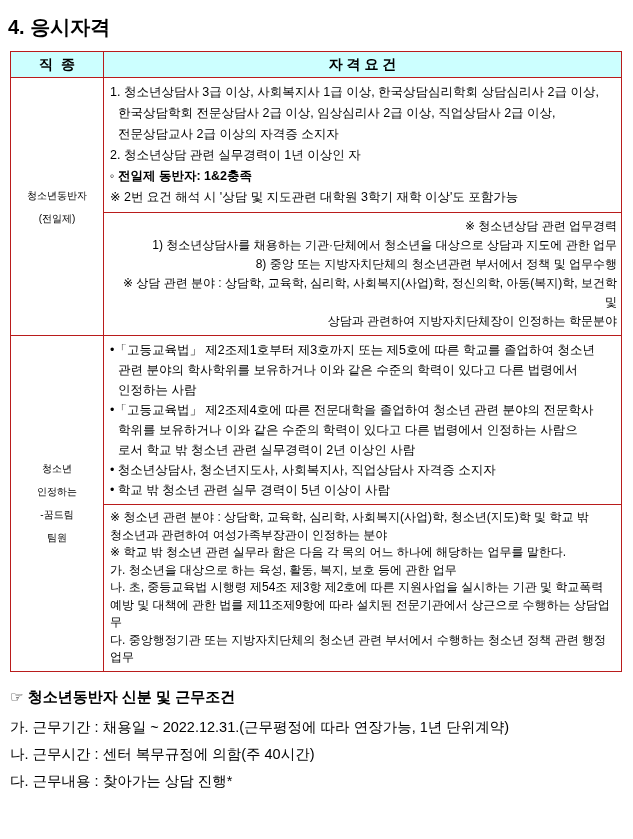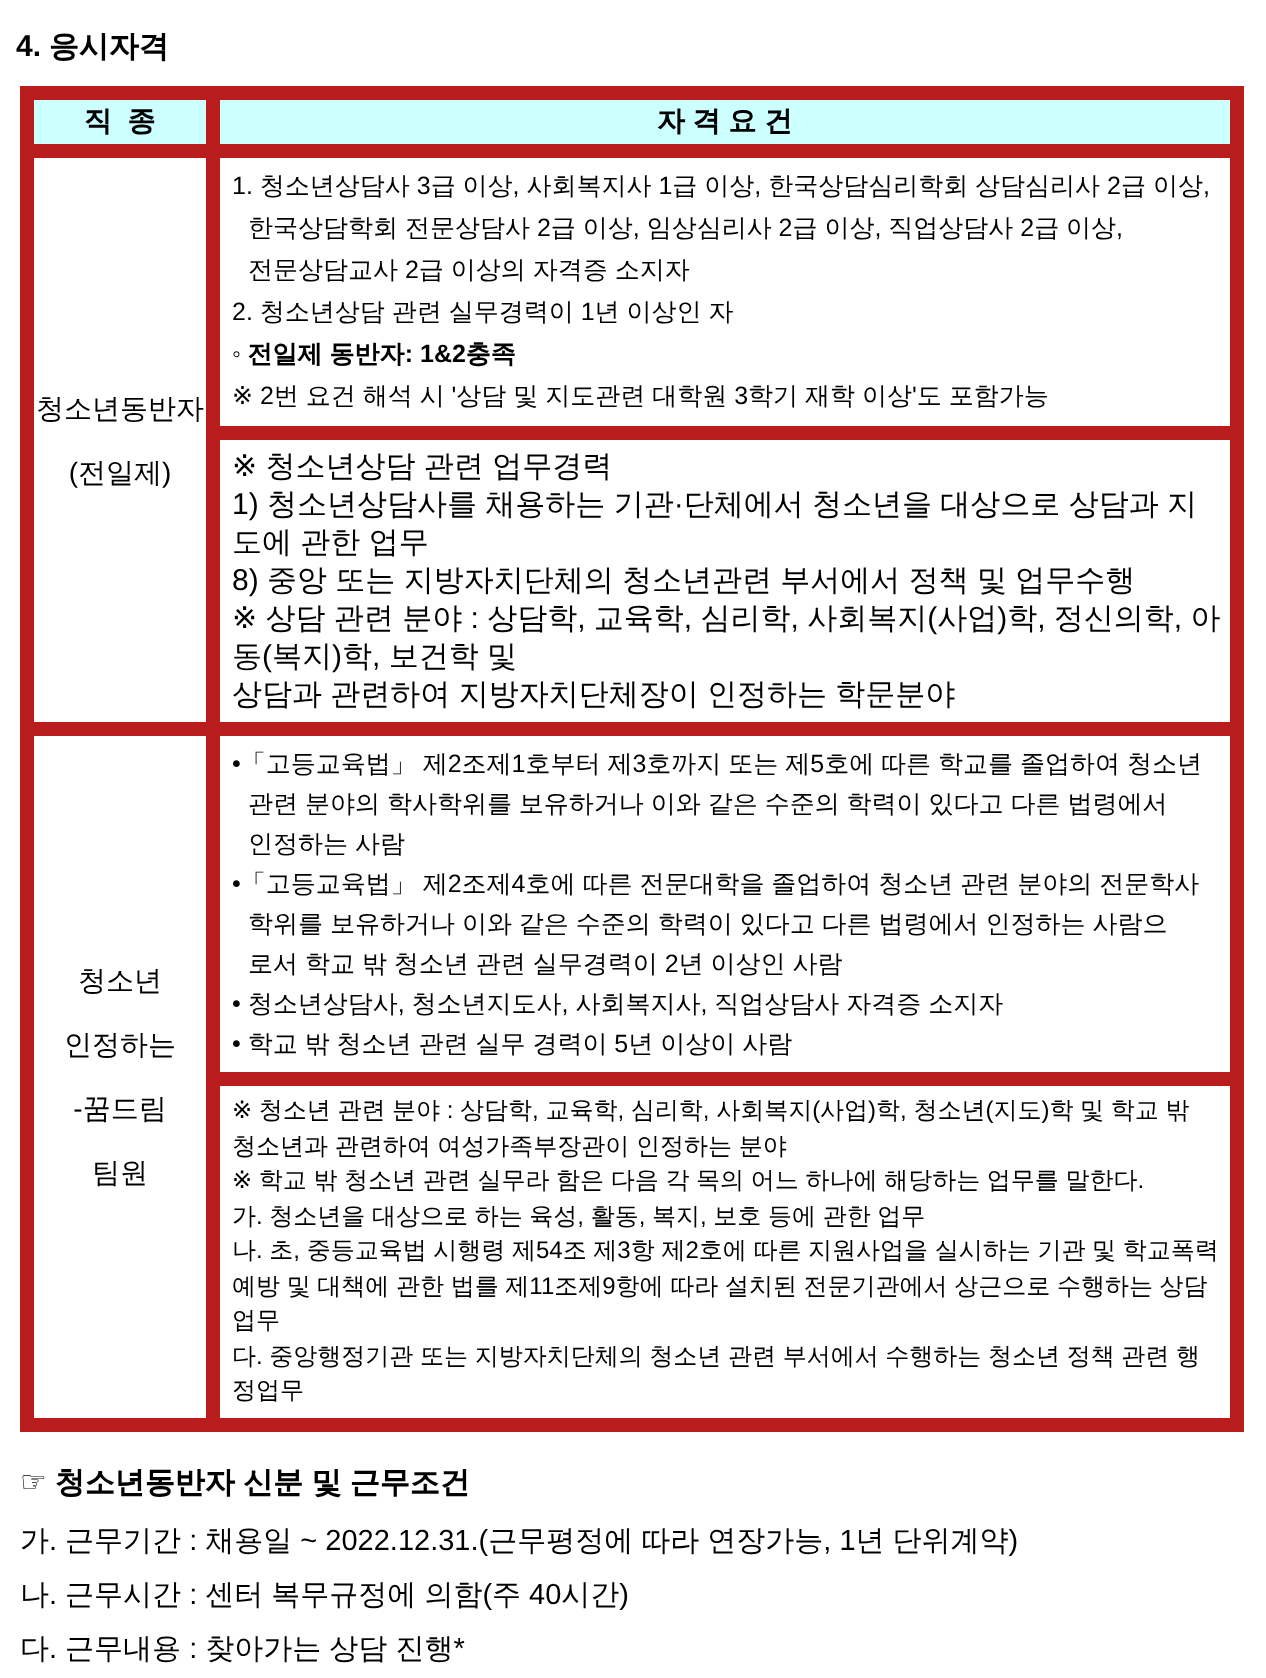--- a/index.html
+++ b/index.html
@@ -7,60 +7,60 @@
     position:relative;
     width:633px;height:839px;
     background:#ffffff;
     font-family:"Liberation Sans","DejaVu Sans",sans-serif;
     color:#000;
     overflow:hidden;
     box-sizing:border-box;
   }
   .title{
     margin:14px 0 0 8px;
-    font-size:15px;
+    font-size:20px;
     font-weight:bold;
     white-space:pre;
   }
   table.qual{
     border-collapse:collapse;
     table-layout:fixed;
     width:612px;
     margin:10px 0 0 10px;
   }
   table.qual th, table.qual td{
-    border:7px solid #b91c1c;
+    border:1px solid #b91c1c;
     box-sizing:border-box;
     vertical-align:middle;
   }
   col.col-job{width:93px;}
   th.hdr{
     background:#ccffff;
     height:26px;
     font-size:14px;
     font-weight:bold;
     text-align:center;
     white-space:pre;
     padding:2px 0;
   }
   td.job-cell{
     text-align:center;
-    font-size:14px;
+    font-size:10px;
     line-height:2.3;
     padding:1px;
   }
   td.req-cell{
     padding:4px 4px 4px 6px;
     font-size:12.5px;
     line-height:21px;
     vertical-align:middle;
     margin-left:37px;
   }
   td.r1a{height:132px;}
-  td.r1b{height:101px;font-size:15px;line-height:19px;}
+  td.r1b{height:101px;font-size:12px;line-height:19px;text-align:right;}
   td.r2a{height:164px;line-height:20px;}
   td.r2b{height:121px;font-size:12px;line-height:17.5px;}
   .line{white-space:pre-wrap;}
   .line.bold{font-weight:bold;}
   .line.ind{padding-left:8px;}
   .footer{
     margin:16px 0 0 10px;
     font-size:14.5px;
   }
   .footer .line{margin-bottom:10.5px;line-height:16.5px;}

